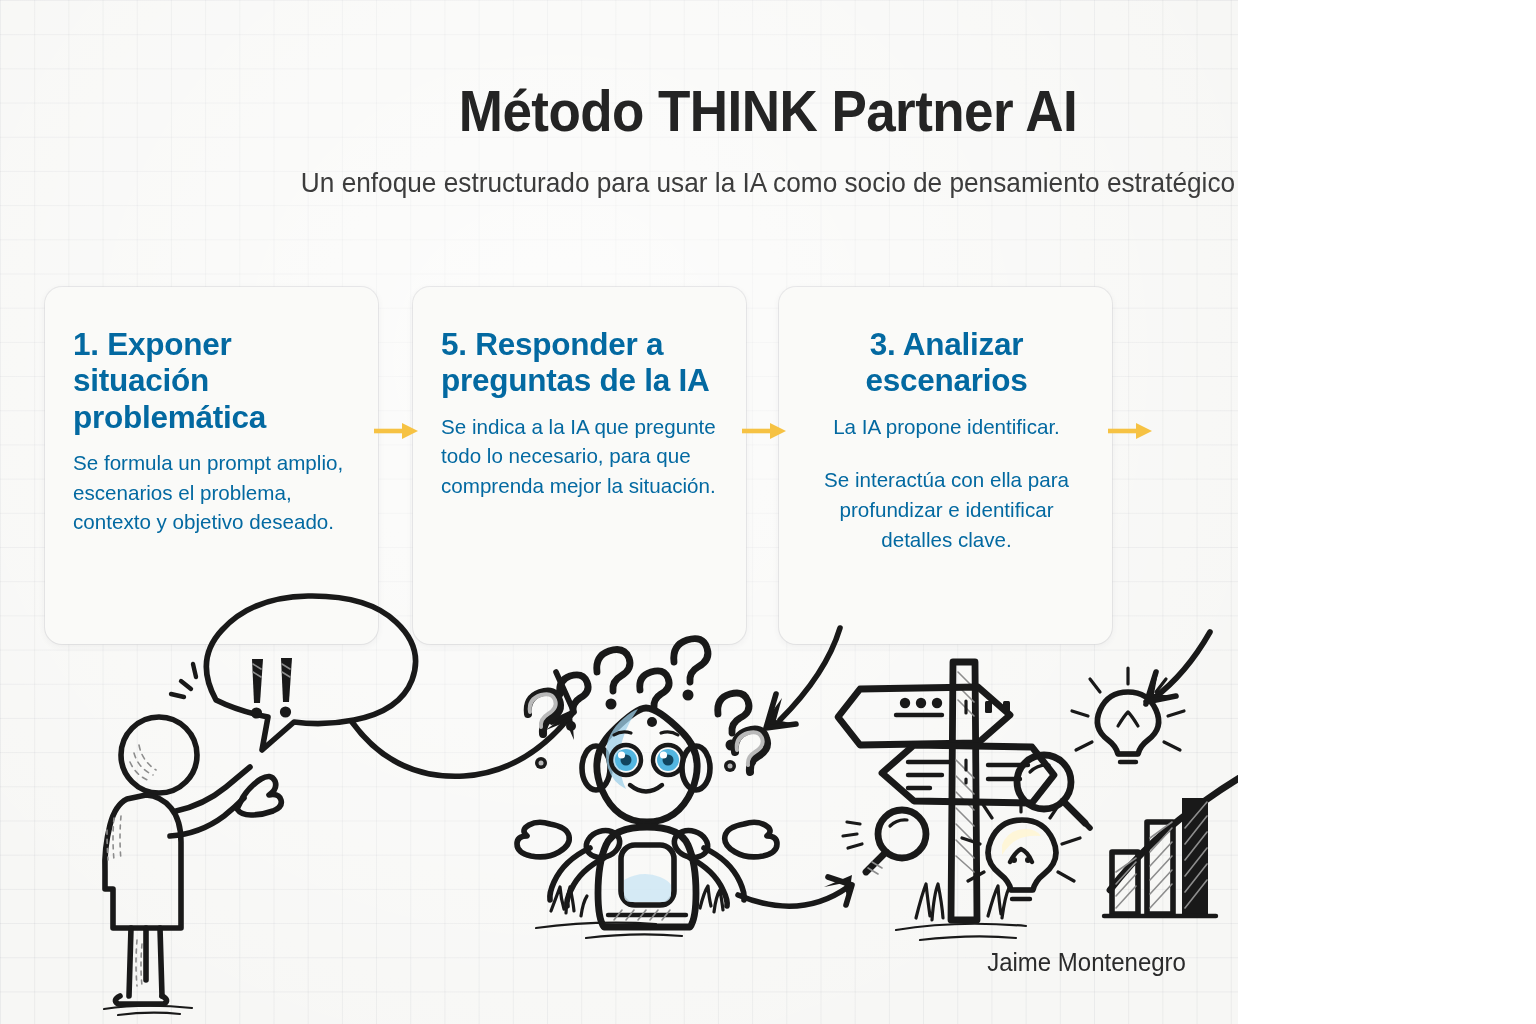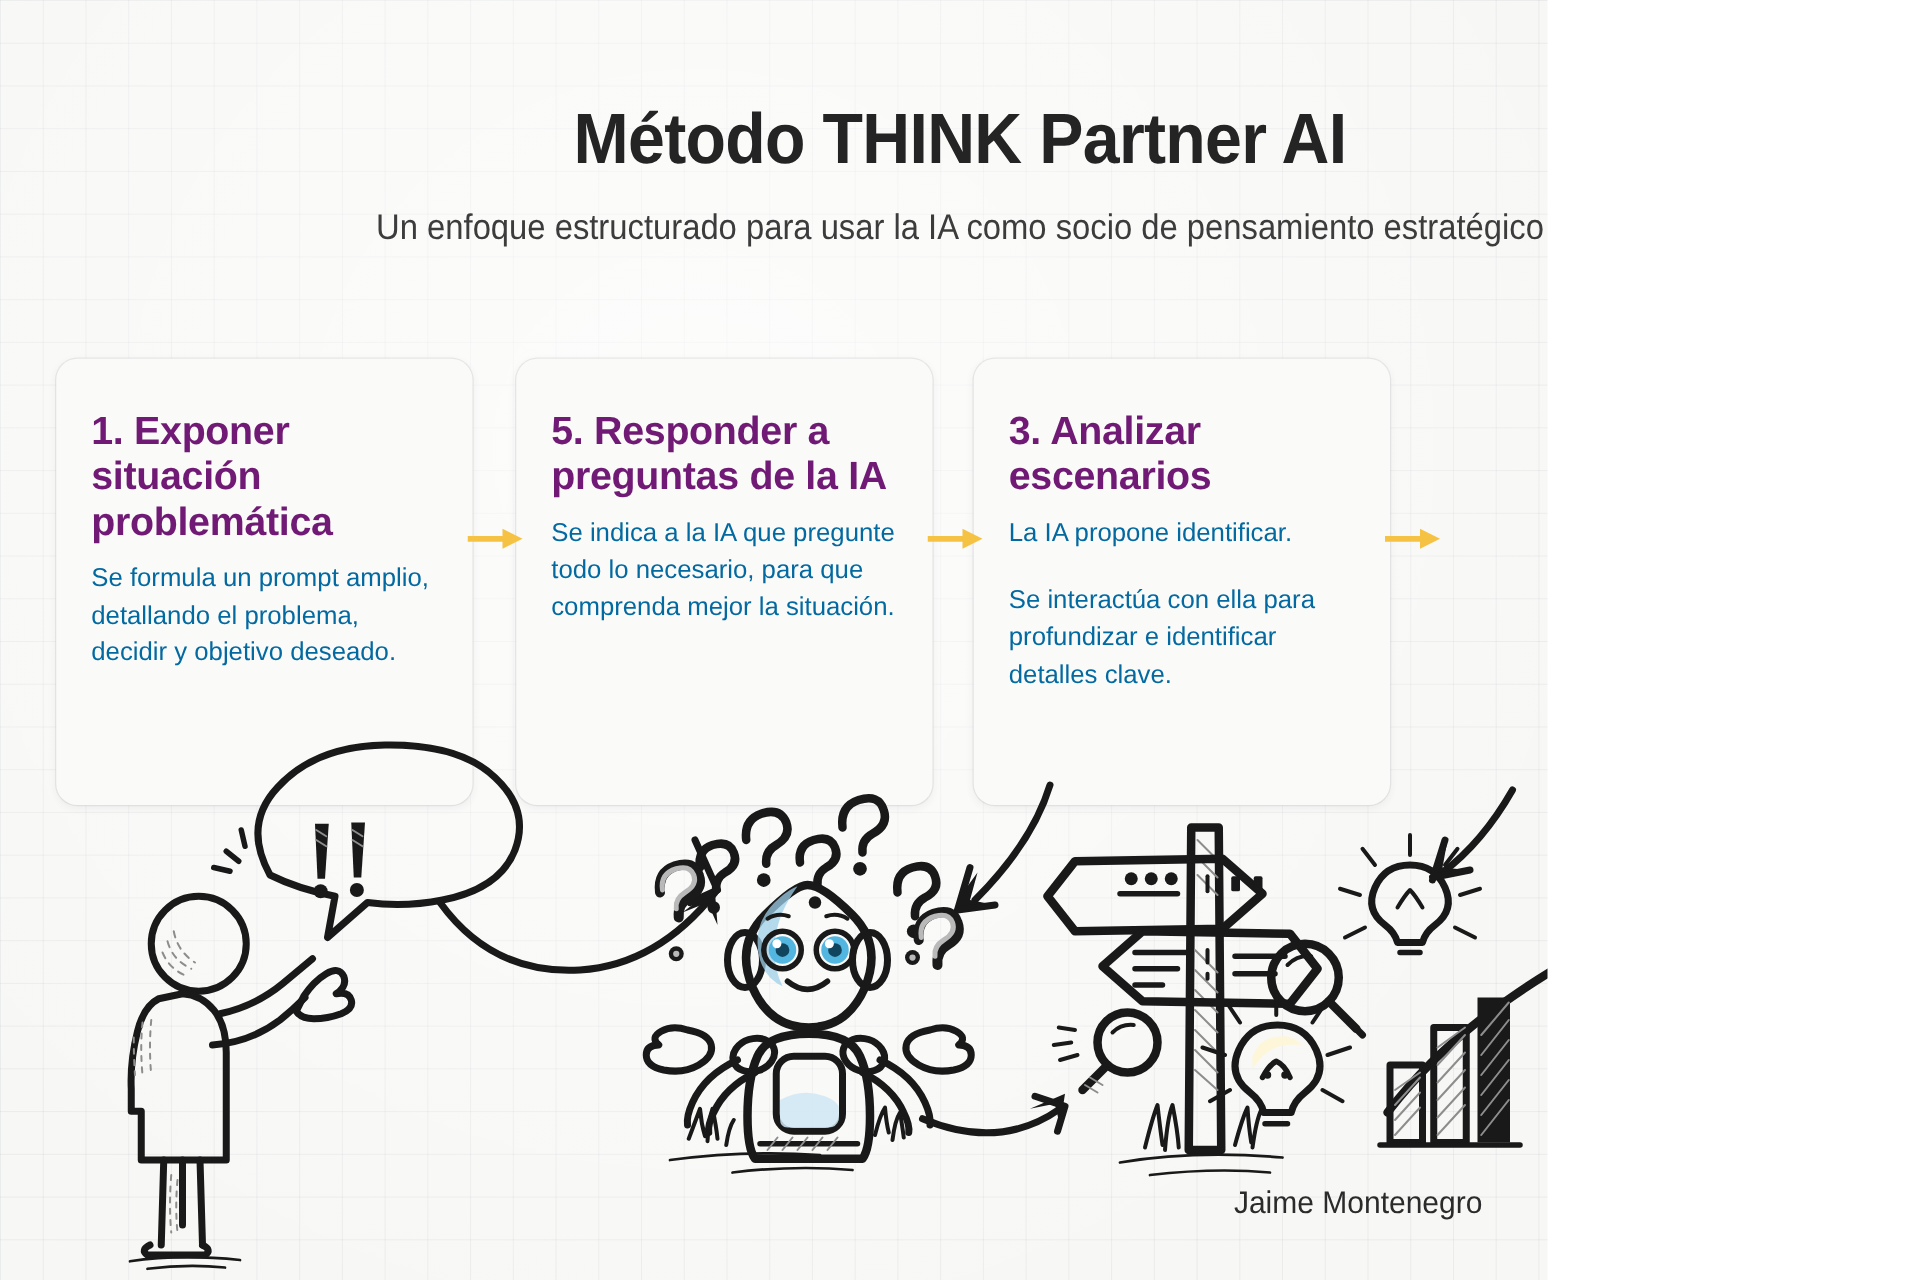--- a/index.html
+++ b/index.html
@@ -57,28 +57,28 @@
     top:287px;
     width:333px;
     height:357px;
     background:#fafaf8;
     border-radius:17px;
     box-shadow:0 2px 7px rgba(60,60,70,0.065), 0 0 0 1px rgba(210,210,212,0.40);
     padding:39px 26px 0 28px;
   }
   .card.c1 { left:45px;   }
   .card.c2 { left:413px;  }
-  .card.c3 { left:779px;  }
+  .card.c3 { left:779px;text-align:center;  }
   .card.c4 { left:1151px; }
 
   .card-title {
     font-size:31.5px;
     font-weight:700;
     line-height:1.155;
-    color:#701a75;
+    color:#0369a1;
     letter-spacing:-0.25px;
   }
   .card-body {
     margin-top:13px;
     font-size:20.6px;
     line-height:1.44;
     color:#0369a1;
     font-weight:400;
   }
   .card-body p + p { margin-top:24px; }
@@ -109,21 +109,21 @@
   <div id="paper-sheen"></div>
 
   <div id="header">
     <div id="page-title">Método THINK Partner AI</div>
     <div id="page-subtitle">Un enfoque estructurado para usar la IA como socio de pensamiento estratégico</div>
   </div>
 
   <div class="card c1">
     <div class="card-title">1. Exponer situación problemática</div>
     <div class="card-body">
-      <p>Se formula un prompt amplio, detallando el problema, decidir y objetivo deseado.</p>
+      <p>Se formula un prompt amplio, escenarios el problema, contexto y objetivo deseado.</p>
     </div>
   </div>
 
   <div class="card c2">
     <div class="card-title">5. Responder a preguntas de la IA</div>
     <div class="card-body">
       <p>Se indica a la IA que pregunte todo lo necesario, para que comprenda mejor la situación.</p>
     </div>
   </div>
 

